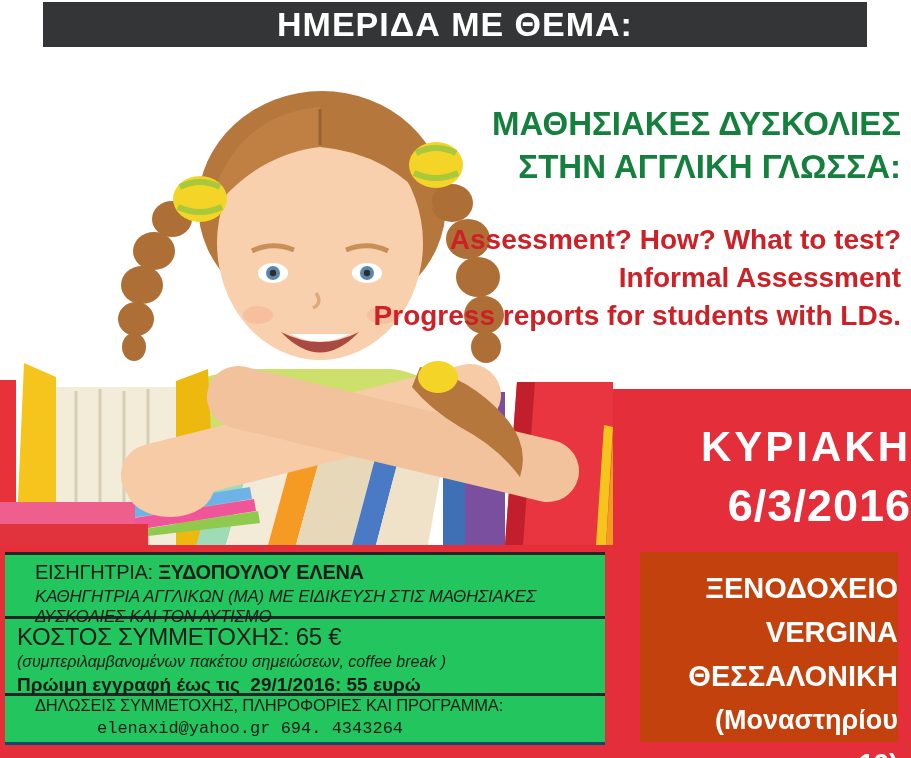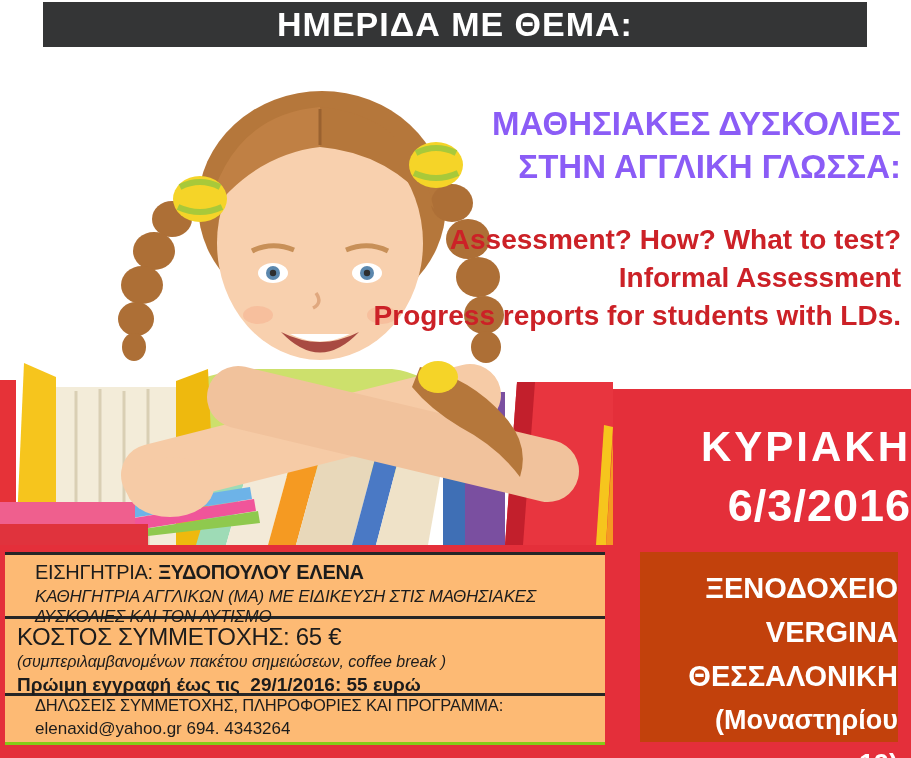--- a/index.html
+++ b/index.html
@@ -19,21 +19,21 @@
     display:flex;align-items:center;justify-content:center;
   }
   .banner-title{
     color:#ffffff;font-weight:bold;font-size:34px;letter-spacing:1px;
   }
   
   .photo{position:absolute;left:0;top:47px;}
   
   .topic-gr{
     position:absolute;right:10px;top:102px;
-    text-align:right;color:#8b5cf6;font-weight:bold;
+    text-align:right;color:#15803d;font-weight:bold;
     font-size:33px;line-height:43px;letter-spacing:0px;
   }
   
   .topic-en{
     position:absolute;right:10px;top:210px;
     text-align:right;color:#cc2127;font-weight:bold;
     font-size:28px;line-height:38px;margin-top:11px;
   }
   
   .red-col{
@@ -55,40 +55,40 @@
   }
   .venue-line{font-size:29px;line-height:44px;}
   .venue-line.small{font-size:27px;padding-left:32px;}
   
   .bottom-zone{
     position:absolute;left:0;top:545px;width:613px;height:213px;
     background:#e42f3a;
   }
   .info-panel{
     position:absolute;left:5px;top:7px;width:600px;height:193px;
-    background:#fdba74;
-    border-top:3px solid #262626;border-bottom:3px solid #84cc16;
+    background:#22c55e;
+    border-top:3px solid #262626;border-bottom:3px solid #0c4a6e;
     box-sizing:border-box;
     display:flex;flex-direction:column;
   }
   .sec{box-sizing:border-box;padding-left:30px;}
   .sec1{height:64px;border-bottom:3px solid #262626;padding-top:6px;}
   .sec2{height:77px;border-bottom:3px solid #262626;padding-top:4px;padding-left:12px;}
   .sec3{flex:1;}
   .speaker-line{font-size:20px;letter-spacing:-0.3px;}
   .speaker-name{font-weight:bold;}
   .speaker-bio{
     font-style:italic;font-size:17px;line-height:20px;
     width:575px;margin-top:3px;letter-spacing:-0.2px;
   }
   .cost-line{font-size:24px;letter-spacing:-0.3px;}
   .cost-note{font-style:italic;font-size:16px;margin-top:2px;}
   .cost-early{font-weight:bold;font-size:19px;margin-top:3px;white-space:pre-wrap;}
   .contact-label{font-size:16.5px;letter-spacing:-0.2px;}
-  .contact-details{font-size:17px;margin-top:4px;}
+  .contact-details{font-size:17px;margin-left:62px;margin-top:4px;font-family:Liberation Mono, monospace;}
 </style>
 </head>
 <body>
 
 <div class="poster">
 
   <div class="banner">
     <span class="banner-title">ΗΜΕΡΙΔΑ ΜΕ ΘΕΜΑ:</span>
   </div>
 

